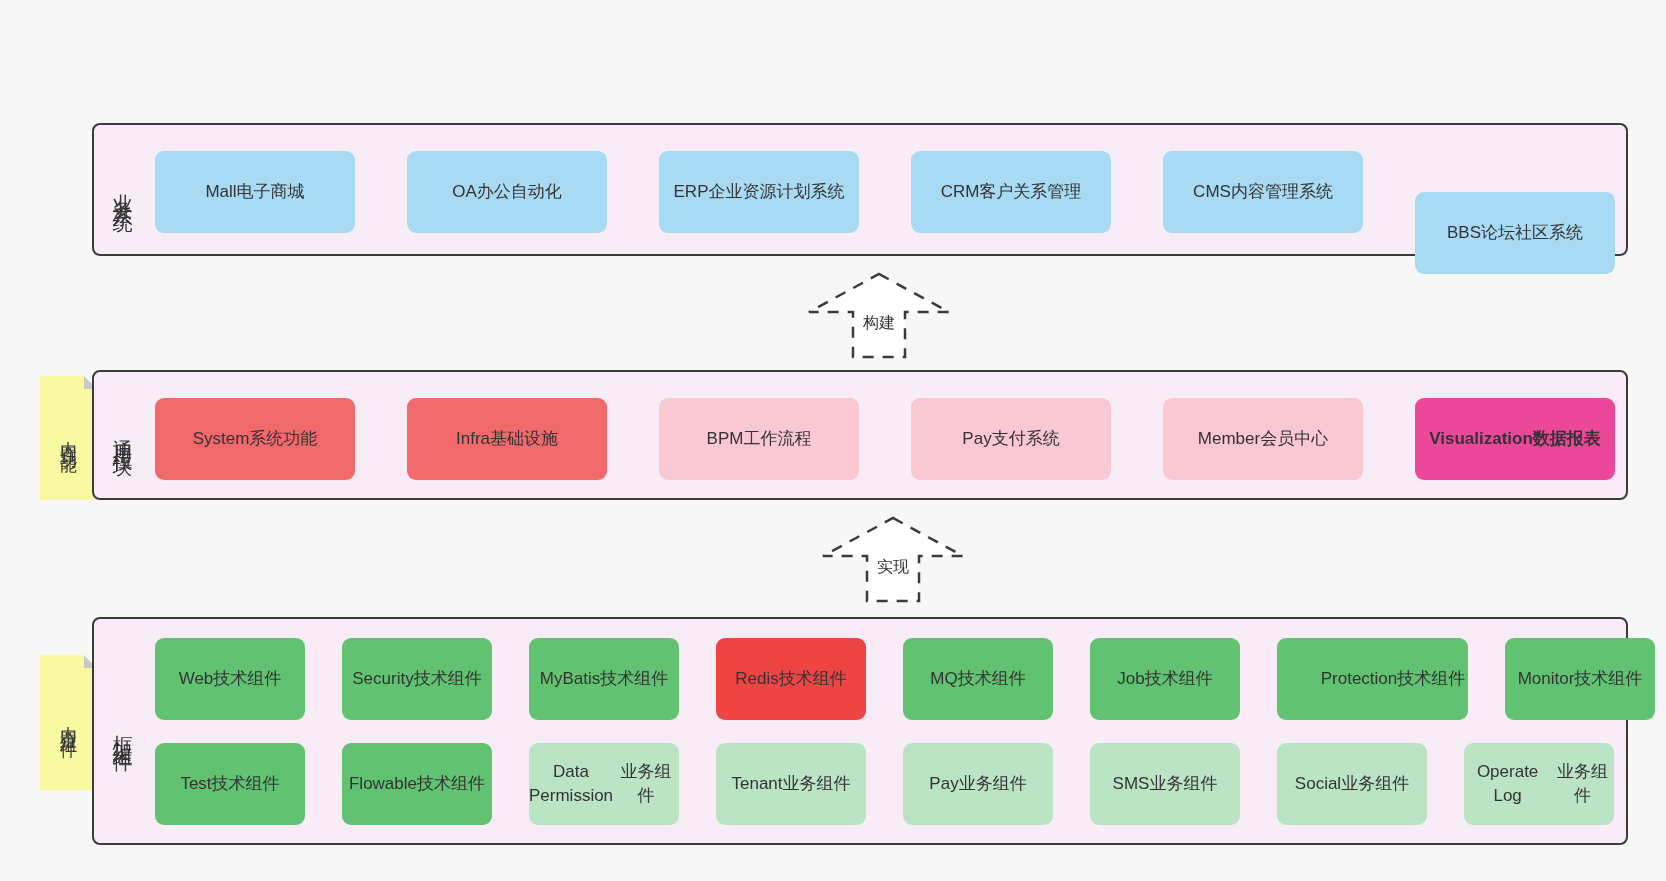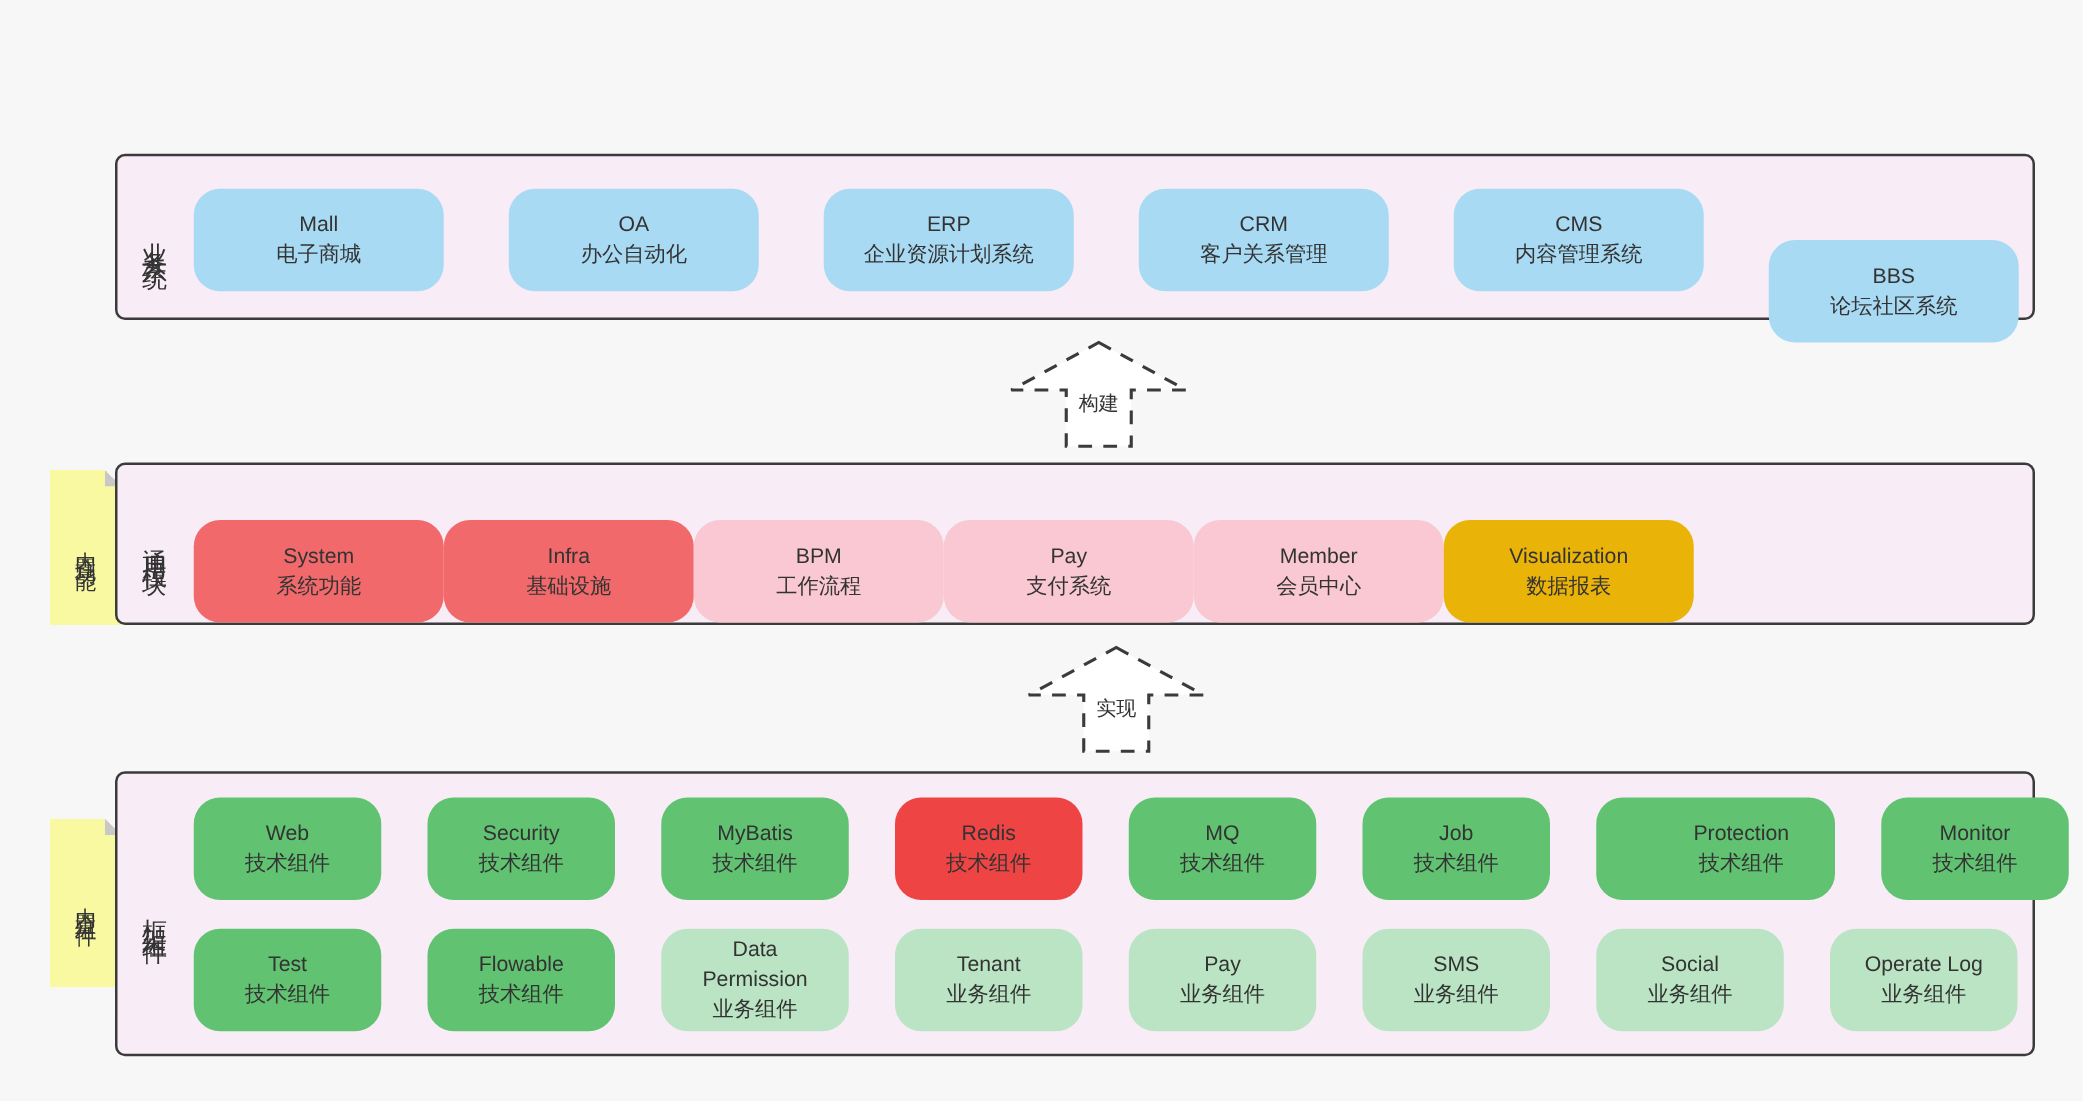--- a/index.html
+++ b/index.html
@@ -21,26 +21,26 @@
   .vcol{
     position:absolute;left:0;top:0;bottom:0;width:58px;
     display:flex;align-items:center;justify-content:center;
   }
   .vlabel{
     writing-mode:vertical-rl;text-orientation:upright;
     font-size:20px;letter-spacing:6px;color:#333;line-height:1;
   }
   .boxes{position:absolute;left:61px;display:flex;}
   .layer-top .boxes{top:26px;gap:52px;}
-  .layer-mid .boxes{top:44px;align-items:flex-end;}
+  .layer-mid .boxes{top:26px;gap:52px;align-items:flex-end;}
   .row1{top:19px;gap:37px;}
   .row2{top:124px;gap:37px;}
   .box{
-    width:200px;height:82px;border-radius:21px;
-    display:flex;flex-direction:column;align-items:center;justify-content:center;
+    width:200px;height:82px;border-radius:9px;
+    display:flex;flex-direction:row;align-items:center;justify-content:center;
     text-align:center;font-size:17px;line-height:1.4;color:#333;
   }
   .layer-bot .box{width:150px;}
   .l1{white-space:pre-line;}
   
   .note{
     position:absolute;width:57px;z-index:1;
     background:#f9f9a1;
     clip-path:polygon(0 0,calc(100% - 13px) 0,100% 13px,100% 100%,0 100%);
     display:flex;align-items:center;justify-content:center;
@@ -136,21 +136,21 @@
         <div class="l2">工作流程</div>
       </div>
       <div class="box" style="background: rgb(249, 200, 210);">
         <div class="l1">Pay</div>
         <div class="l2">支付系统</div>
       </div>
       <div class="box" style="background: rgb(249, 200, 210);">
         <div class="l1">Member</div>
         <div class="l2">会员中心</div>
       </div>
-      <div class="box" style="background: #eab308;">
+      <div class="box" style="background: #ec4899; font-weight: bold;">
         <div class="l1">Visualization</div>
         <div class="l2">数据报表</div>
       </div>
     </div>
   </section>
 
   <div class="arrow arrow-2">
     <svg width="146" height="89" viewBox="0 0 146 89">
       <polygon points="73,3 143,41 99,41 99,86 47,86 47,41 3,41" fill="#ffffff" stroke="#3b3b3b" stroke-width="2.5" stroke-dasharray="11 9"></polygon>
     </svg>

